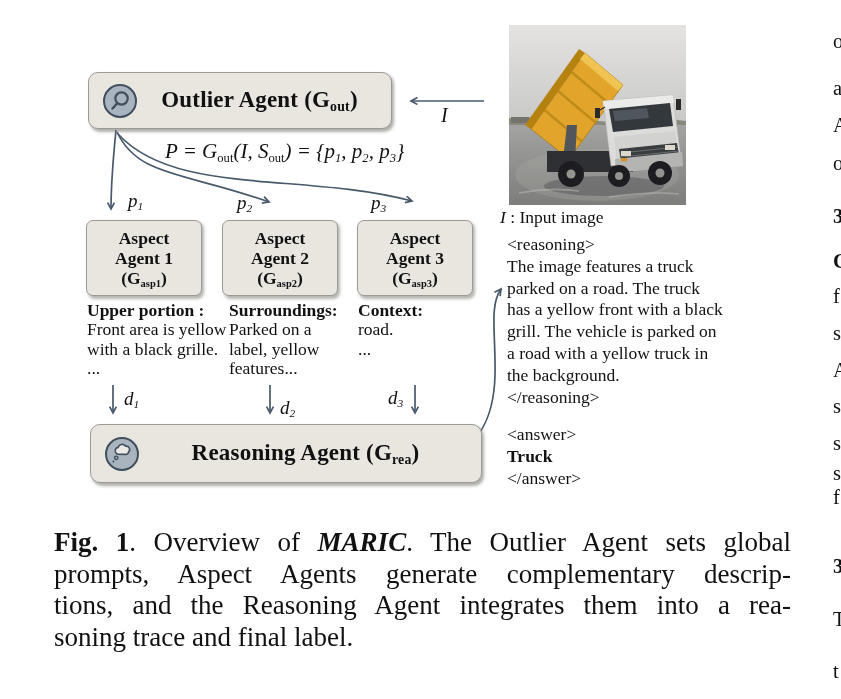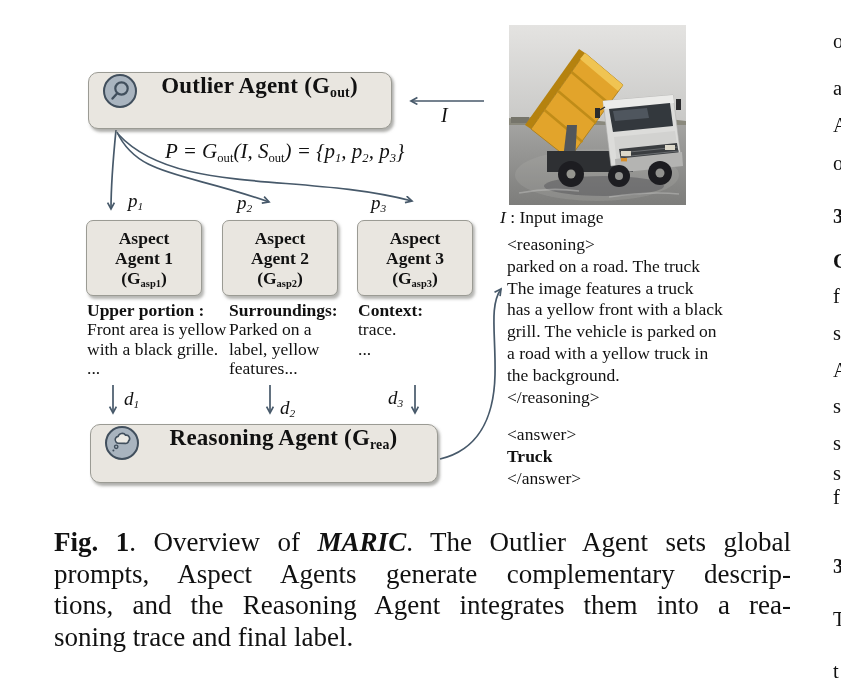--- a/index.html
+++ b/index.html
@@ -12,21 +12,21 @@
   .abs{position:absolute;}
   svg.overlay{position:absolute;left:0;top:0;width:841px;height:699px;pointer-events:none;}
 
   
   .agent-box{
     position:absolute;
     background:#e9e6e0;
     border:1.6px solid #9b9b94;
     border-radius:10px;
     box-shadow:2px 2.5px 3px rgba(110,110,104,.55);
-    display:flex;align-items:flex-start;
+    display:flex;align-items:center;
     box-sizing:border-box;
   }
   .agent-box .agent-icon{flex:0 0 auto;margin-left:13px;display:flex;}
   .agent-box .agent-title{
     flex:1 1 auto;text-align:center;
     font-weight:bold;font-size:23px;letter-spacing:.2px;
     padding-right:10px;
   }
   .sub{font-size:.60em;vertical-align:-0.28em;}
   .aspect-box{
@@ -141,29 +141,29 @@
     <div>...</div>
   </div>
   <div class="desc" style="left:229px;width:135px;">
     <div class="head">Surroundings:</div>
     <div>Parked on a</div>
     <div>label, yellow</div>
     <div>features...</div>
   </div>
   <div class="desc" style="left:358px;width:135px;">
     <div class="head">Context:</div>
-    <div>trace.</div>
+    <div>road.</div>
     <div>...</div>
   </div>
 
   <div class="flow-label" style="left:124px;top:388px;"><span>d</span><span class="sub">1</span></div>
   <div class="flow-label" style="left:280px;top:397px;"><span>d</span><span class="sub">2</span></div>
   <div class="flow-label" style="left:388px;top:387px;"><span>d</span><span class="sub">3</span></div>
 
-  <div class="agent-box" style="left:90px;top:424px;width:348px;height:59px;">
+  <div class="agent-box" style="left:90px;top:424px;width:392px;height:59px;">
     <span class="agent-icon">
       <svg width="36" height="36" viewBox="0 0 36 36">
         <circle cx="18" cy="18" r="16" fill="#a9b4bf" stroke="#414f5d" stroke-width="2"></circle>
         <path d="M12,17 a3.4,3.4 0 0 1 2.2,-5.6 a4,3.6 0 0 1 7.4,-1.2 a3.6,3.3 0 0 1 3,5.6 a3,3 0 0 1 -3.4,2.6 l-6.4,-0.2 a3.2,3.2 0 0 1 -2.8,-1.2 z" fill="#eceae5" stroke="#414f5d" stroke-width="1.6" stroke-linejoin="round"></path>
         <circle cx="12.2" cy="21.8" r="1.7" fill="none" stroke="#414f5d" stroke-width="1.4"></circle>
         <circle cx="9.4" cy="25.4" r="1.0" fill="#414f5d"></circle>
       </svg>
     </span>
     <span class="agent-title"><span>Reasoning Agent (G</span><span class="sub">rea</span><span>)</span></span>
   </div>
@@ -229,22 +229,22 @@
       <circle cx="151" cy="148" r="12" fill="#1d1d21"></circle>
         <circle cx="151" cy="148" r="4.5" fill="#92928f"></circle>
       <path d="M10,168 q30,-6 60,-2" stroke="#c0c0be" stroke-width="1.6" fill="none" opacity="0.5"></path>
       <path d="M100,172 q40,-6 70,-3" stroke="#c0c0be" stroke-width="1.6" fill="none" opacity="0.5"></path>
     </svg>
   </div>
   <div class="img-caption"><span class="var">I</span><span> : Input image</span></div>
 
   <div class="mono-tagged" style="top:234px;">
     <div>&lt;reasoning&gt;</div>
+    <div>The image features a truck</div>
     <div>parked on a road. The truck</div>
-    <div>The image features a truck</div>
     <div>has a yellow front with a black</div>
     <div>grill. The vehicle is parked on</div>
     <div>a road with a yellow truck in</div>
     <div>the background.</div>
     <div>&lt;/reasoning&gt;</div>
   </div>
   <div class="mono-tagged" style="top:424px;">
     <div>&lt;answer&gt;</div>
     <div style="font-weight:bold;">Truck</div>
     <div>&lt;/answer&gt;</div>

